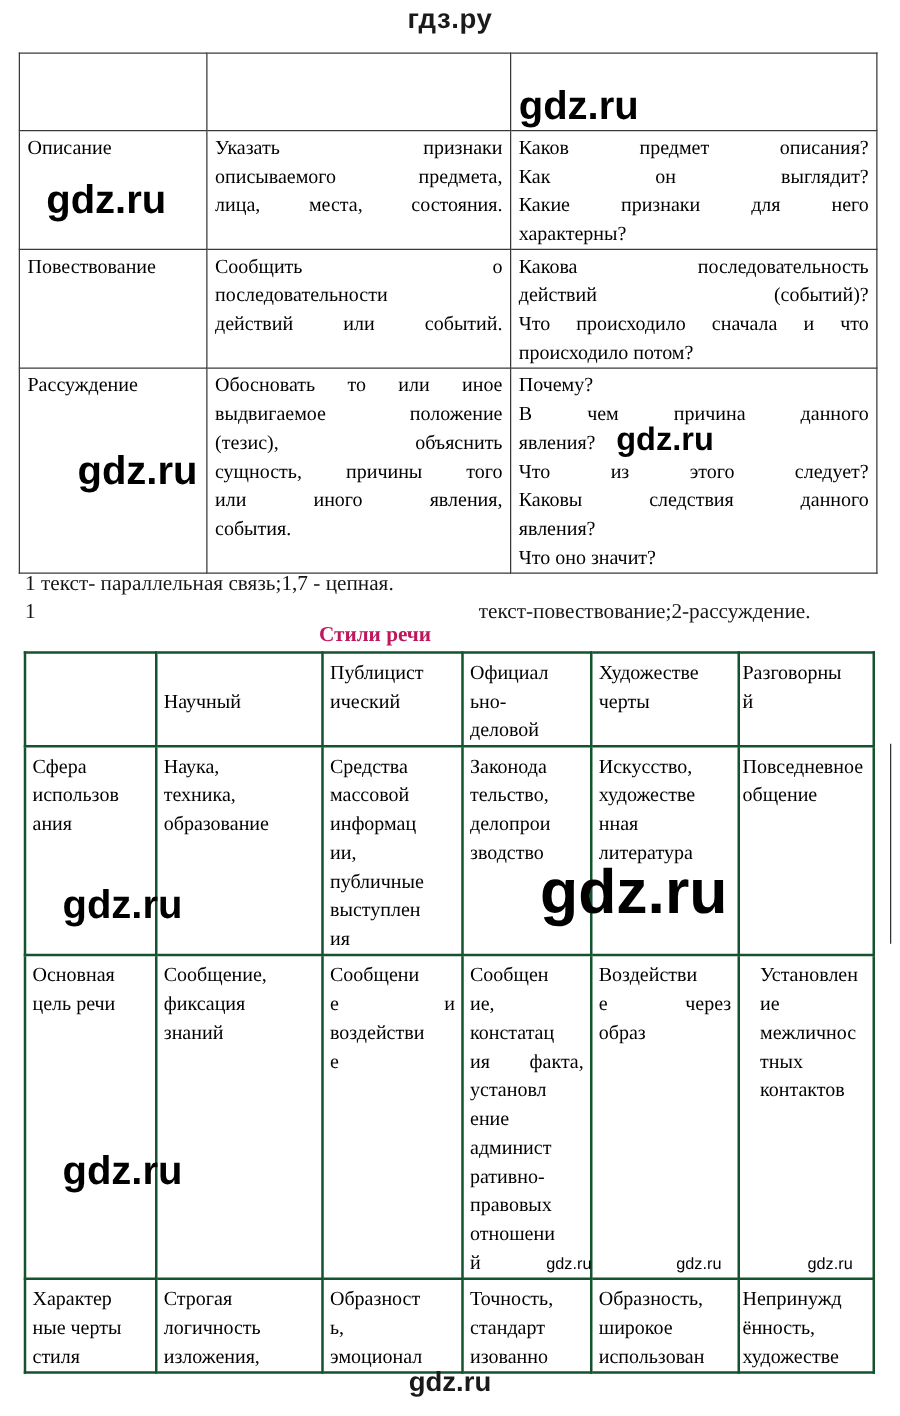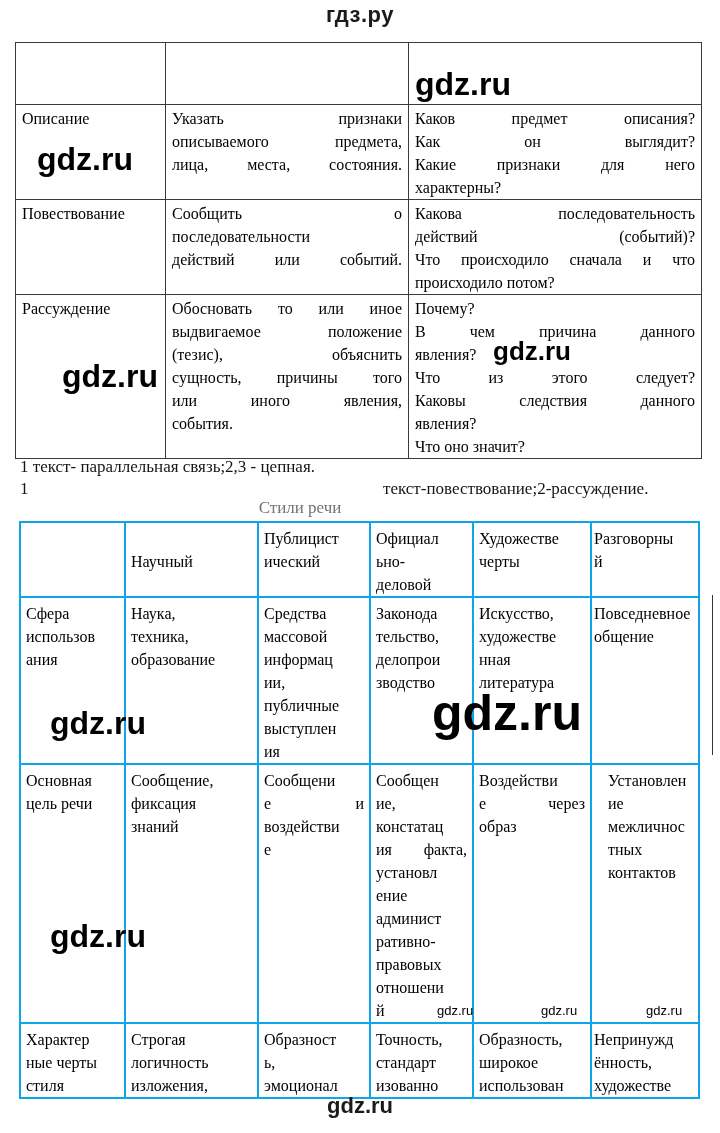--- a/index.html
+++ b/index.html
@@ -25,30 +25,30 @@
       z-index: 5;
     }
     .wm-small { font-size: 13px; font-weight: normal; }
 
     table { border-collapse: collapse; position: absolute; table-layout: fixed; }
     td {
       vertical-align: top; padding: 2px 6px 0 6px;
       font-size: 16px; line-height: 23px; color: #000000;
     }
     .t1 td { border: 1px solid #3a3a3a; text-align: justify; text-align-last: left; }
-    .t2 td { border: 2px solid #0ea5e9; text-align: left; padding: 4px 5px 0 5px; }
+    .t2 td { border: 2px solid #14532d; text-align: left; padding: 4px 5px 0 5px; }
     .line { display: block; }
     .line.j { text-align: justify; text-align-last: justify; }
 
     .note {
       position: absolute; font-size: 17px; line-height: 22px; color: #151515;
     }
     .caption {
       position: absolute; left: 0; width: 600px; top: 498px; text-align: center;
-      font-weight: normal; font-size: 17px; color: #737373;
+      font-weight: bold; font-size: 17px; color: #be185d;
     }
     .side-line {
       position: absolute; left: 712px; top: 595px; width: 1px; height: 160px; background: #333;
     }
   </style>
 </head>
 <body>
 
 <div class="site-title">гдз.ру</div>
 
@@ -108,21 +108,21 @@
       <span class="line">явления?</span>
       <span class="line j">Что из этого следует?</span>
       <span class="line j">Каковы следствия данного</span>
       <span class="line">явления?</span>
       <span class="line">Что оно значит?</span>
     </td>
   </tr>
 </tbody>
   </table>
 
-<div class="note" style="left:20px; top:456px;">1 текст- параллельная связь;2,3 - цепная.</div>
+<div class="note" style="left:20px; top:456px;">1 текст- параллельная связь;1,7 - цепная.</div>
 <div class="note" style="left:20px; top:478px;">1</div>
 <div class="note" style="left:383px; top:478px;">текст-повествование;2-рассуждение.</div>
 
 <div class="caption">Стили речи</div>
 
 <table class="t2" style="left:19px; top:521px; width:679px;">
   <colgroup>
     <col style="width:105px">
       <col style="width:133px">
       <col style="width:112px">

